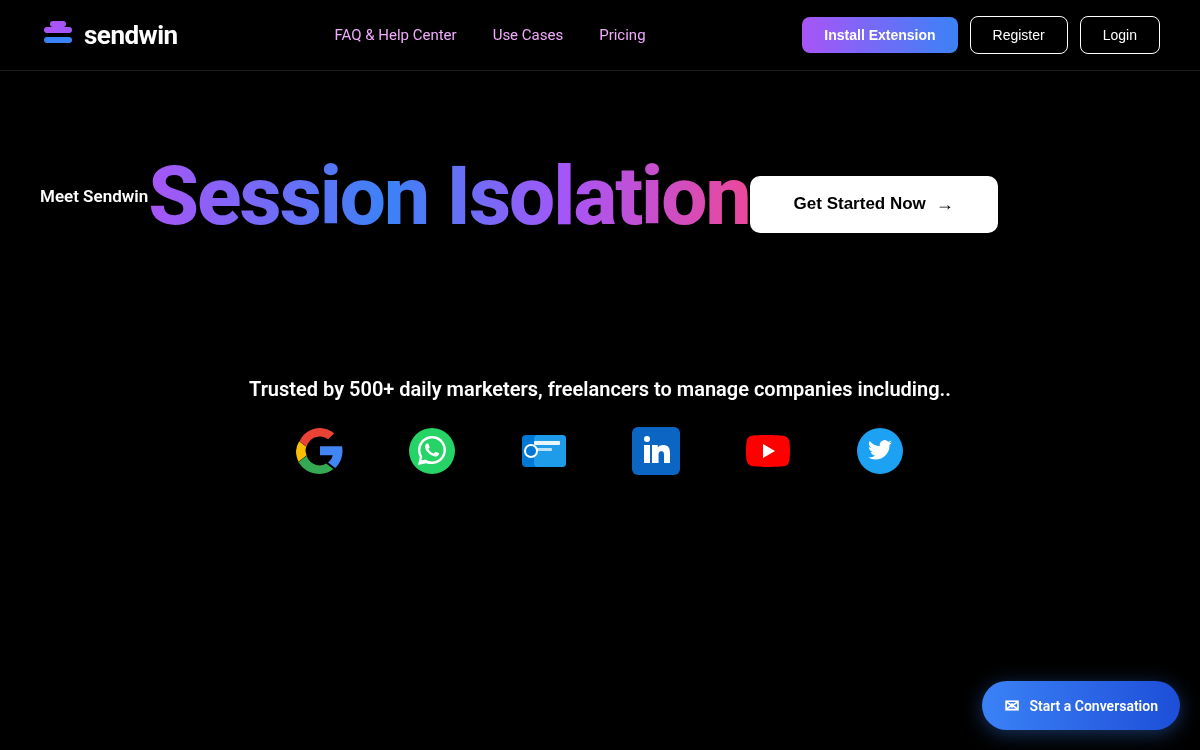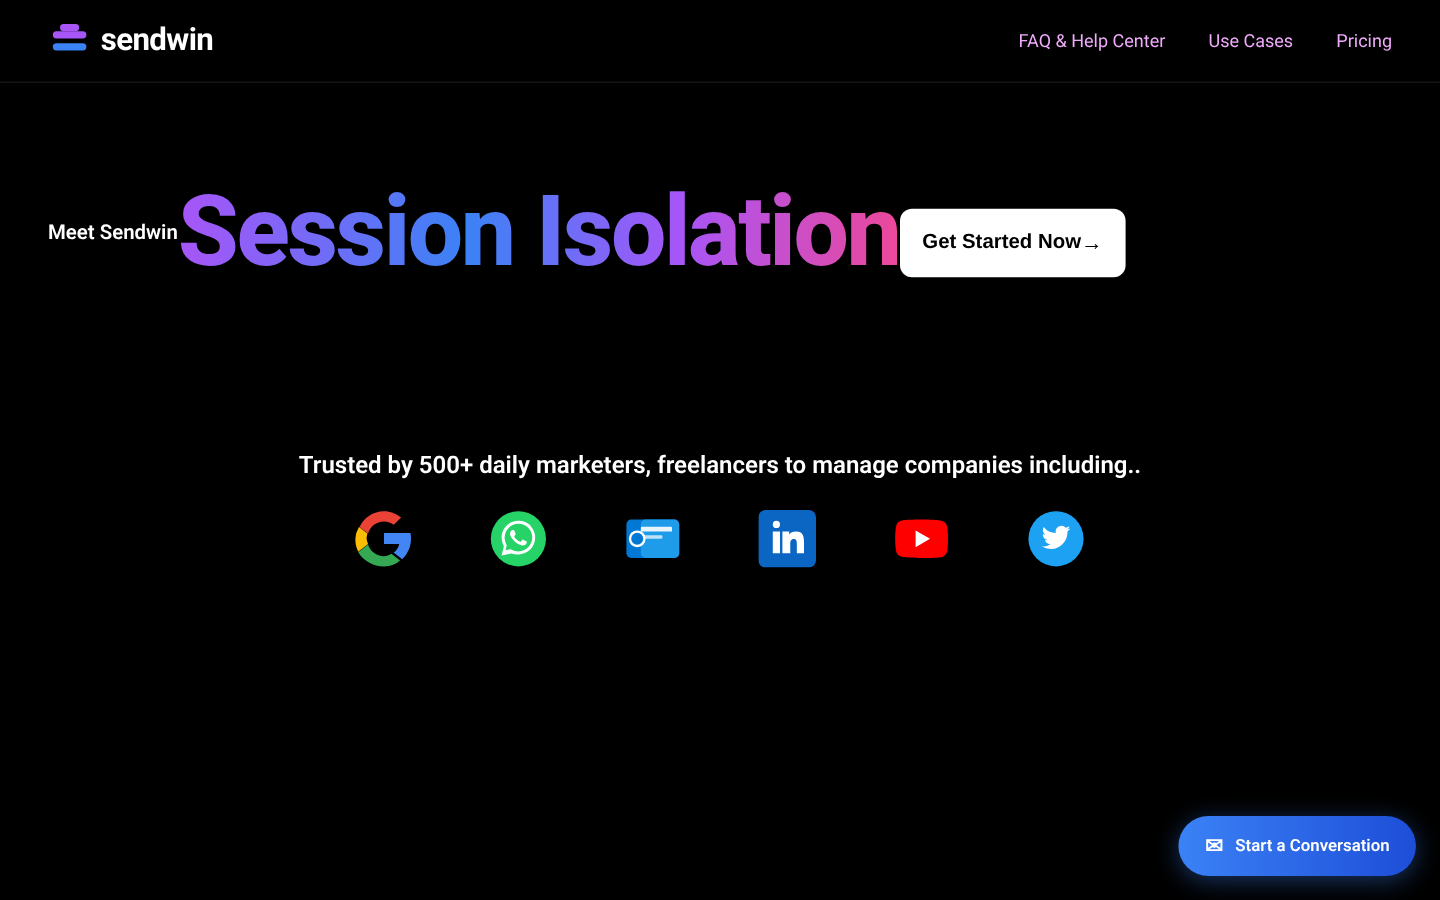--- a/index.html
+++ b/index.html
@@ -138,27 +138,28 @@
       font-size: 16px;
       color: #aaaaaa;
       margin-bottom: 40px;
       max-width: 560px;
     }
 
     .btn-cta {
       background: #ffffff;
       color: #000000;
       border: none;
-      padding: 18px 19px;
+      padding: 18px 44px;
       border-radius: 10px;
       font-size: 17px;
       font-weight: 600;
       cursor: pointer;
       display: flex;
       align-items: center;
+      gap: 10px;
     }
 
     .btn-cta .arrow {
       font-size: 18px;
     }
 
     
     .trusted-section {
       padding: 60px 40px 20px;
       text-align: center;
@@ -236,20 +237,25 @@
     </svg>
     <span class="logo-text">sendwin</span>
   </div>
 
   <div class="nav-links">
     <a class="nav-link">FAQ &amp; Help Center</a>
     <a class="nav-link">Use Cases</a>
     <a class="nav-link">Pricing</a>
   </div>
 
+  <div class="nav-actions">
+    <button class="btn-install">Install Extension</button>
+    <button class="btn-register">Register</button>
+    <button class="btn-login">Login</button>
+  </div>
 </nav>
 
 <section class="hero">
   <p class="hero-eyebrow">Meet Sendwin</p>
   <h1 class="hero-title-gradient">Session Isolation</h1>
   <button class="btn-cta">
     <span>Get Started Now</span>
     <span class="arrow">→</span>
   </button>
 </section>

